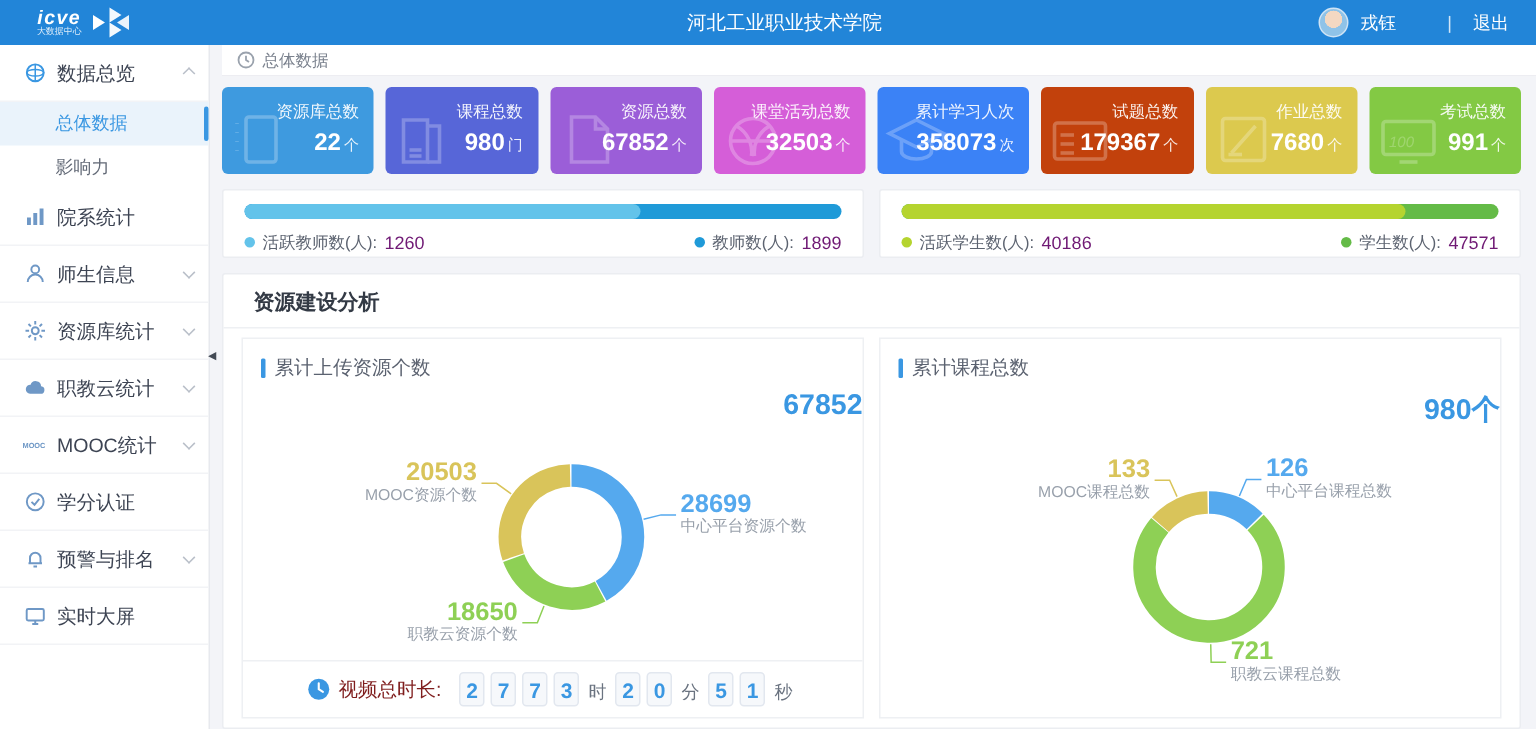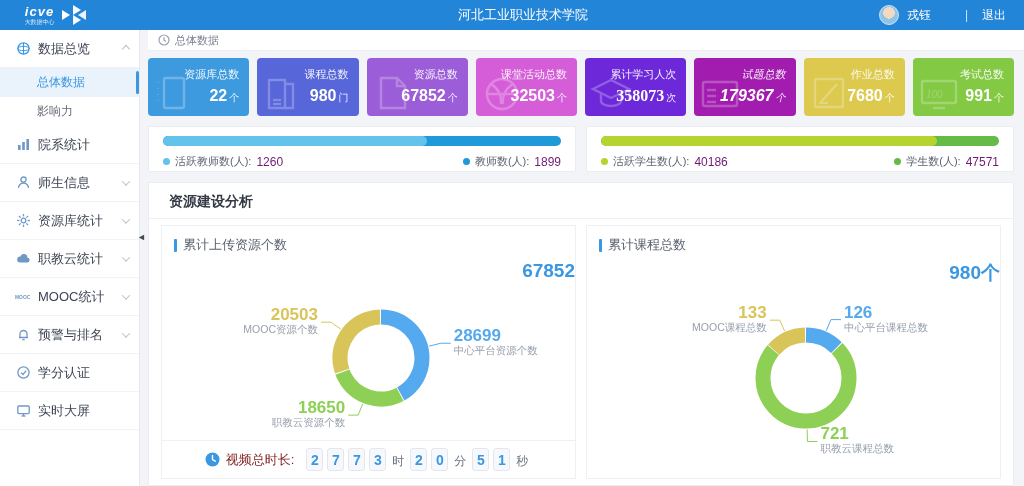--- a/index.html
+++ b/index.html
@@ -185,35 +185,35 @@
           <svg width="26" height="12" viewBox="0 0 26 12">
             <text x="0" y="9" font-size="8" font-weight="bold" fill="#6f98c6" font-family="Liberation Sans,sans-serif">MOOC</text>
           </svg>
         </span>
         <span class="mi-label">MOOC统计</span>
         <span class="chev down"></span>
       </div>
       <div class="menu-item">
         <span class="mi-icon">
           <svg width="15" height="15" viewBox="0 0 15 15">
+            <circle cx="7.5" cy="7.5" r="5.6" fill="none" stroke="#6f98c6" stroke-width="1.3"></circle>
+            <path d="M5 7.6 L7 9.5 L10.2 5.6" fill="none" stroke="#6f98c6" stroke-width="1.3"></path>
+          </svg>
+        </span>
+        <span class="mi-label">学分认证</span>
+      </div>
+      <div class="menu-item">
+        <span class="mi-icon">
+          <svg width="15" height="15" viewBox="0 0 15 15">
             <path d="M4 10.5 V7 a3.5 3.5 0 0 1 7 0 v3.5 H4 Z M3 10.5 h9" fill="none" stroke="#6f98c6" stroke-width="1.3" stroke-linejoin="round"></path>
             <line x1="6.3" y1="12.6" x2="8.7" y2="12.6" stroke="#6f98c6" stroke-width="1.3"></line>
           </svg>
         </span>
         <span class="mi-label">预警与排名</span>
         <span class="chev down"></span>
-      </div>
-      <div class="menu-item">
-        <span class="mi-icon">
-          <svg width="15" height="15" viewBox="0 0 15 15">
-            <circle cx="7.5" cy="7.5" r="5.6" fill="none" stroke="#6f98c6" stroke-width="1.3"></circle>
-            <path d="M5 7.6 L7 9.5 L10.2 5.6" fill="none" stroke="#6f98c6" stroke-width="1.3"></path>
-          </svg>
-        </span>
-        <span class="mi-label">学分认证</span>
       </div>
       <div class="menu-item">
         <span class="mi-icon">
           <svg width="15" height="15" viewBox="0 0 15 15">
             <rect x="1.8" y="3" width="11.4" height="7.6" rx="1" fill="none" stroke="#6f98c6" stroke-width="1.3"></rect>
             <line x1="5.5" y1="13" x2="9.5" y2="13" stroke="#6f98c6" stroke-width="1.3"></line>
             <line x1="7.5" y1="10.6" x2="7.5" y2="13" stroke="#6f98c6" stroke-width="1.3"></line>
           </svg>
         </span>
         <span class="mi-label">实时大屏</span>
@@ -256,30 +256,30 @@
       <div class="card" style="background: rgb(213, 94, 216);">
         <svg class="wm" width="48" height="48" viewBox="0 0 48 48" fill="none" stroke="#fff" stroke-width="2.4">
           <circle cx="24" cy="24" r="15"></circle>
           <path d="M13 14 a20 20 0 0 1 10 20"></path>
           <path d="M35 14 a20 20 0 0 0-10 20"></path>
           <line x1="9" y1="24" x2="39" y2="24"></line>
         </svg>
         <div class="c-label">课堂活动总数</div>
         <div class="c-val"><span class="v">32503</span><span class="c-unit">个</span></div>
       </div>
-      <div class="card" style="background: #6d28d9; font-family: Liberation Serif, serif;">
+      <div class="card" style="background: #3b82f6;">
         <svg class="wm" width="48" height="48" viewBox="0 0 48 48" fill="none" stroke="#fff" stroke-width="2.4">
           <polygon points="24,10 42,19 24,28 6,19"></polygon>
           <path d="M14 23 v8 a10 5 0 0 0 20 0 v-8"></path>
           <line x1="42" y1="19" x2="42" y2="30"></line>
         </svg>
         <div class="c-label">累计学习人次</div>
         <div class="c-val"><span class="v">358073</span><span class="c-unit">次</span></div>
       </div>
-      <div class="card" style="background: #a21caf; font-style: italic;">
+      <div class="card" style="background: #c2410c;">
         <svg class="wm" width="48" height="48" viewBox="0 0 48 48" fill="none" stroke="#fff" stroke-width="2.4">
           <rect x="7" y="12" width="34" height="24" rx="2"></rect>
           <line x1="11" y1="20" x2="20" y2="20"></line>
           <line x1="11" y1="26" x2="20" y2="26"></line>
           <line x1="11" y1="32" x2="20" y2="32"></line>
         </svg>
         <div class="c-label">试题总数</div>
         <div class="c-val"><span class="v">179367</span><span class="c-unit">个</span></div>
       </div>
       <div class="card" style="background: rgb(220, 201, 78);">

